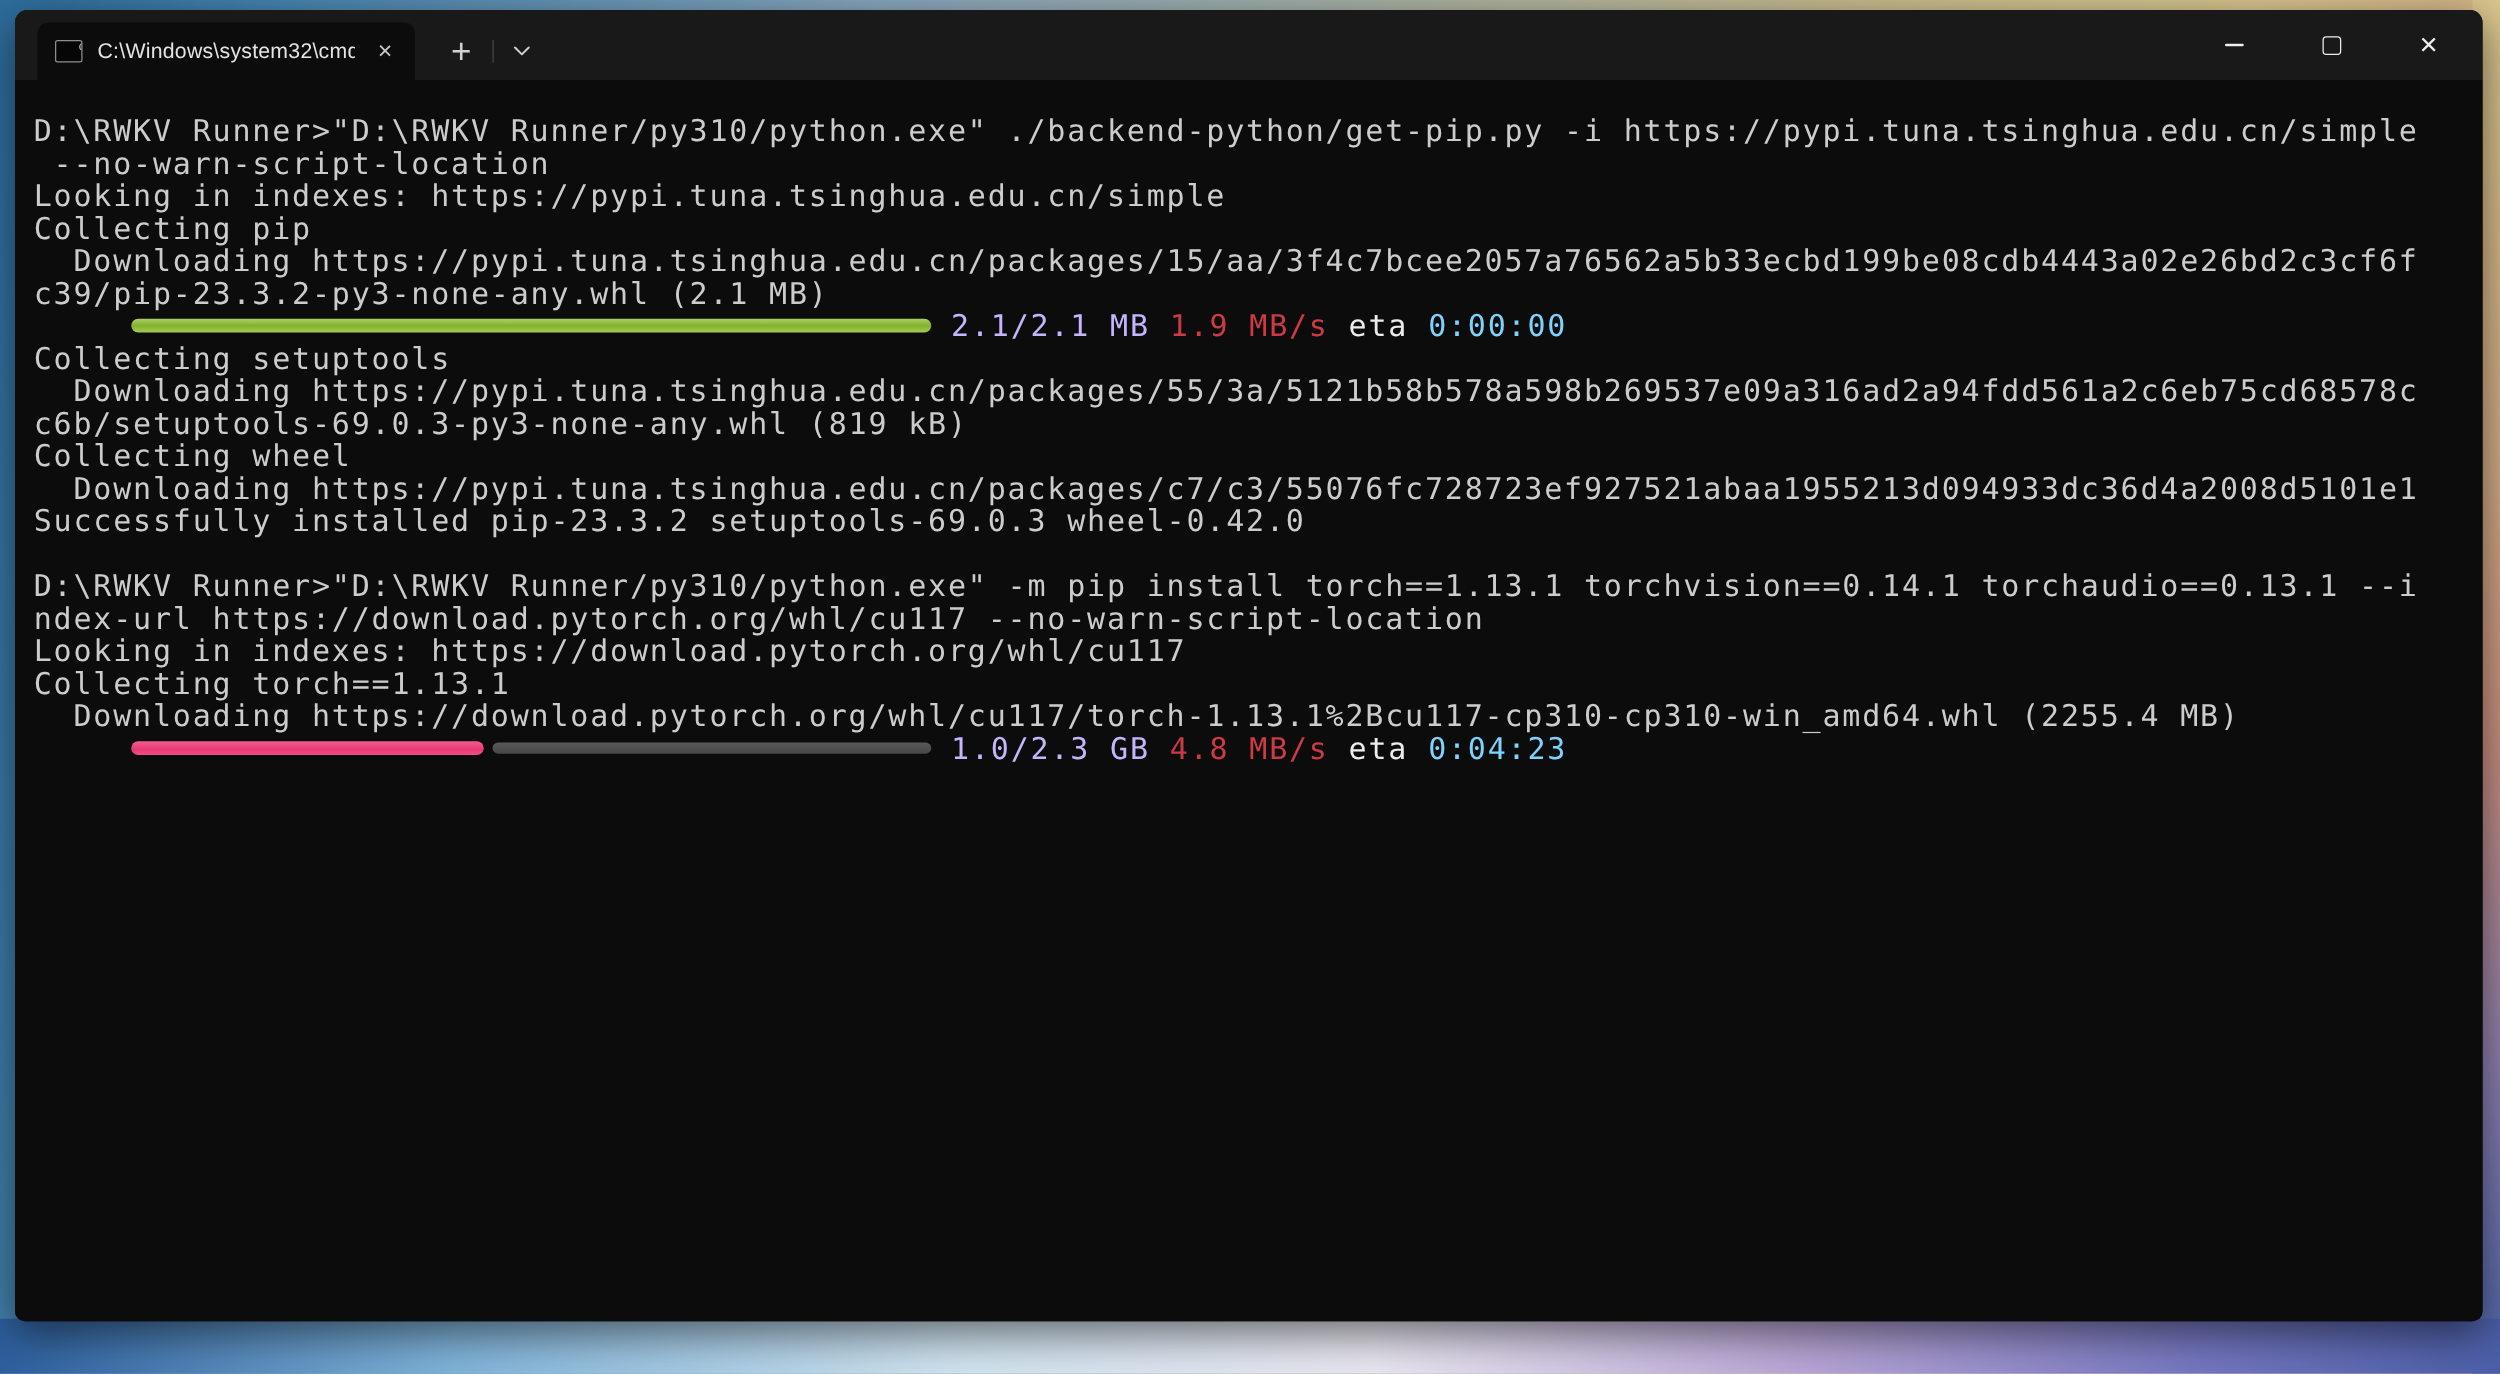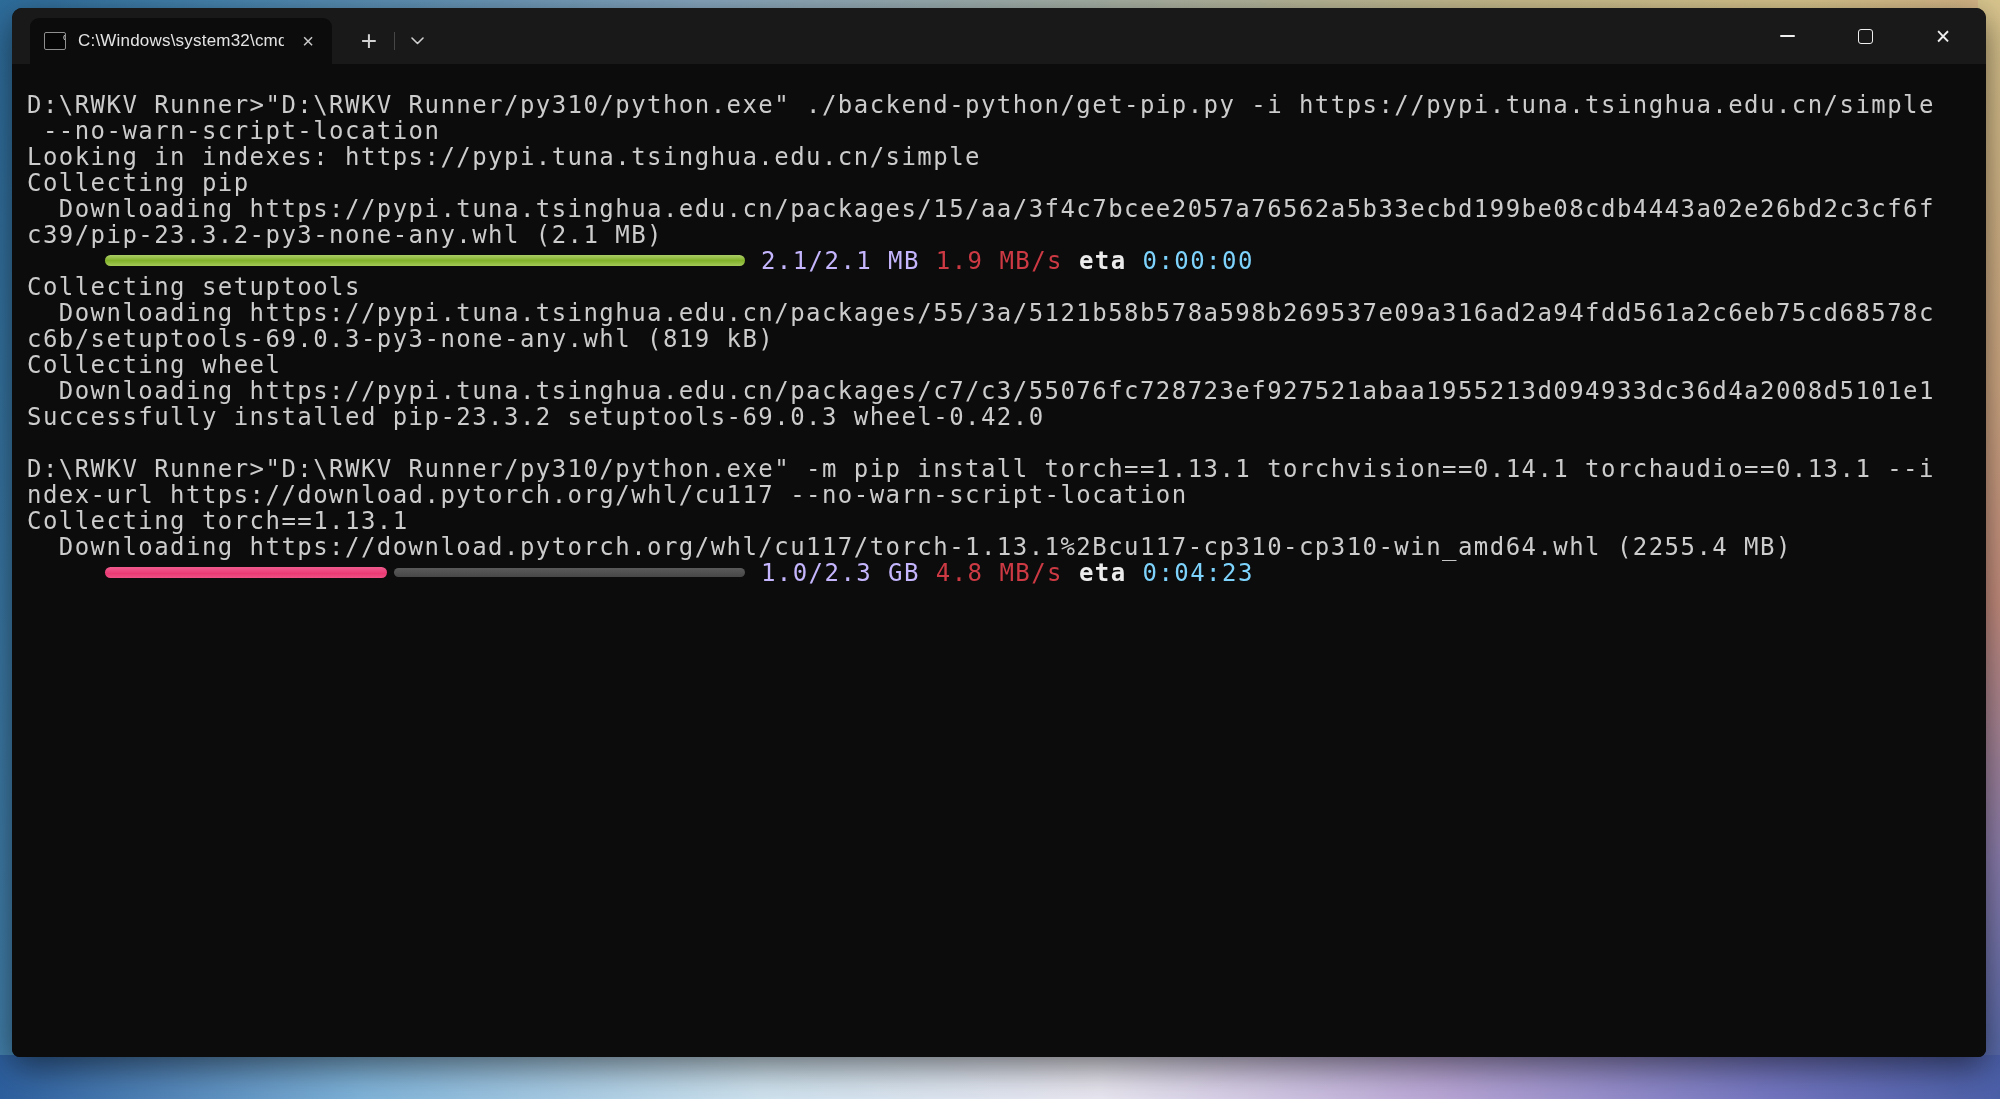--- a/index.html
+++ b/index.html
@@ -59,21 +59,21 @@
     border-radius:0 0 8px 8px;overflow:hidden;
     padding:28px 0 0 15px;box-sizing:border-box;
     font-family:"DejaVu Sans Mono",monospace;font-size:24px;letter-spacing:1.45px;
     color:#cccccc;
   }
   .line{height:26px;line-height:26px;white-space:pre}
   .seg-fg{color:#cccccc}
   .seg-green{color:#c4b5fd}
   .seg-red{color:#cd3a44}
   .seg-blue{color:#7dd3fc}
-  .seg-bold{color:#ececec;font-weight:bold}
+  .seg-bold{color:#ececec;font-weight:normal}
   .pbar{
     display:inline-block;position:relative;width:640px;height:11px;
     margin-left:78px;vertical-align:middle;transform:translateY(-2px);
   }
   .pbar.green-full{
     background:linear-gradient(180deg,#adcf68 0%,#82b22a 50%,#a5ca58 100%);
     border-radius:6px;
   }
   .pbar .fill{position:absolute;left:0;top:0;bottom:0;border-radius:6px}
   .pbar .fill.pink{background:linear-gradient(180deg,#f15c8f 0%,#e93a74 60%,#ef4f85 100%)}
@@ -130,18 +130,19 @@
       <div class="line"><span class="pbar green-full"></span><span class="seg-green"> 2.1/2.1 MB</span><span class="seg-red"> 1.9 MB/s</span><span class="seg-bold"> eta </span><span class="seg-blue">0:00:00</span></div>
       <div class="line"><span class="seg-fg">Collecting setuptools</span></div>
       <div class="line"><span class="seg-fg">  Downloading https://pypi.tuna.tsinghua.edu.cn/packages/55/3a/5121b58b578a598b269537e09a316ad2a94fdd561a2c6eb75cd68578c</span></div>
       <div class="line"><span class="seg-fg">c6b/setuptools-69.0.3-py3-none-any.whl (819 kB)</span></div>
       <div class="line"><span class="seg-fg">Collecting wheel</span></div>
       <div class="line"><span class="seg-fg">  Downloading https://pypi.tuna.tsinghua.edu.cn/packages/c7/c3/55076fc728723ef927521abaa1955213d094933dc36d4a2008d5101e1</span></div>
       <div class="line"><span class="seg-fg">Successfully installed pip-23.3.2 setuptools-69.0.3 wheel-0.42.0</span></div>
       <div class="line"></div>
       <div class="line"><span class="seg-fg">D:\RWKV Runner&gt;"D:\RWKV Runner/py310/python.exe" -m pip install torch==1.13.1 torchvision==0.14.1 torchaudio==0.13.1 --i</span></div>
       <div class="line"><span class="seg-fg">ndex-url https://download.pytorch.org/whl/cu117 --no-warn-script-location</span></div>
+      <div class="line"><span class="seg-fg">Looking in indexes: https://download.pytorch.org/whl/cu117</span></div>
       <div class="line"><span class="seg-fg">Collecting torch==1.13.1</span></div>
       <div class="line"><span class="seg-fg">  Downloading https://download.pytorch.org/whl/cu117/torch-1.13.1%2Bcu117-cp310-cp310-win_amd64.whl (2255.4 MB)</span></div>
       <div class="line"><span class="pbar"><span class="fill pink" style="width: 44%;"></span><span class="rest" style="left: calc(44% + 7px);"></span></span><span class="seg-green"> 1.0/2.3 GB</span><span class="seg-red"> 4.8 MB/s</span><span class="seg-bold"> eta </span><span class="seg-blue">0:04:23</span></div>
     </div>
 
 </div>
 
 </body></html>

